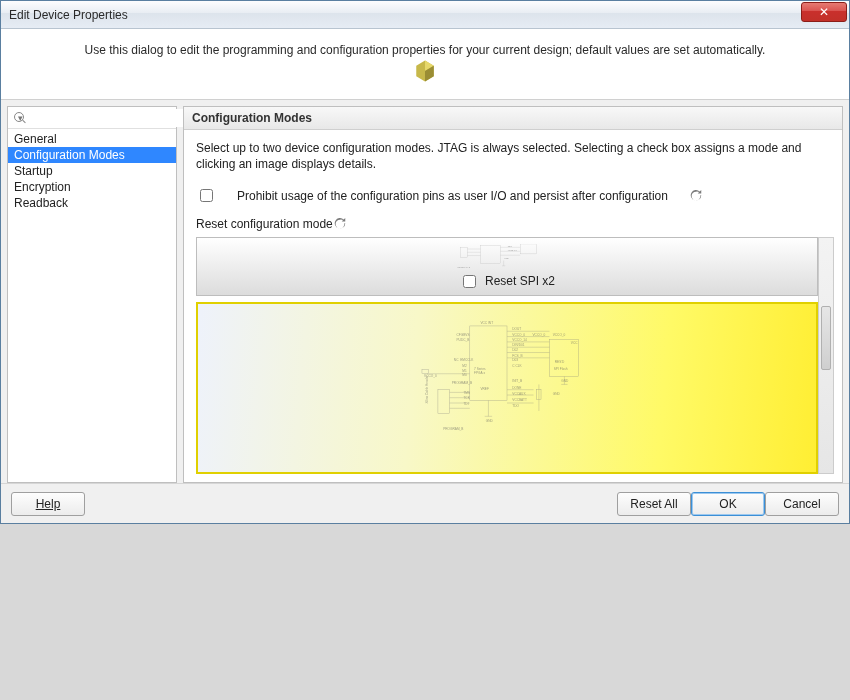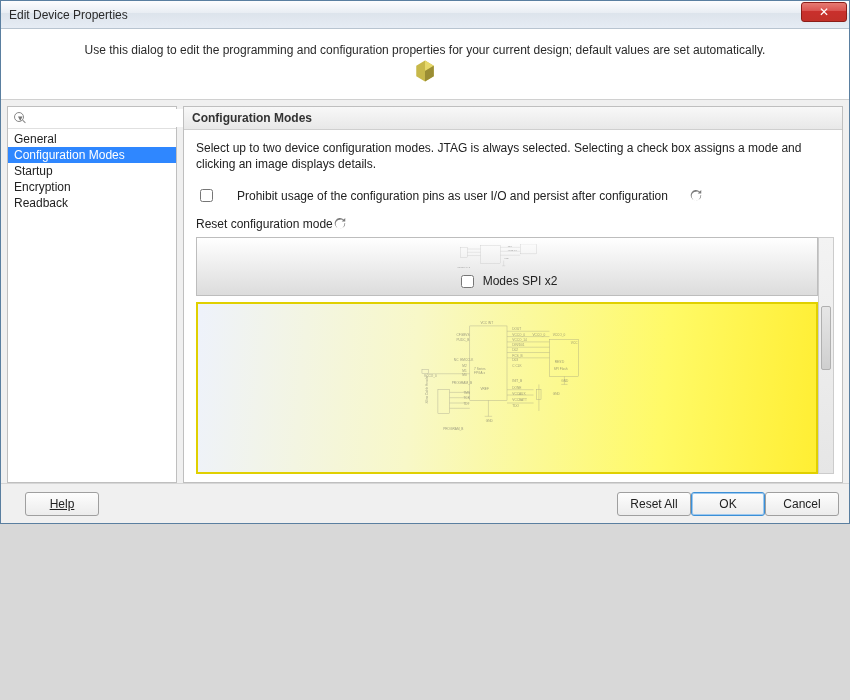--- a/index.html
+++ b/index.html
@@ -35,21 +35,21 @@
   .mode-card { border: 1px solid #bdbdbd; background: linear-gradient(#ffffff, #dcdcdc); position: relative; }
   .mode-card.top { height: 100px; }
   .mode-card.sel { height: 296px; border: 2px solid #e0d000; background: linear-gradient(95deg, #eef2fb 0%, #f8f8c8 35%, #fffa66 75%, #ffee33 100%); }
   .mode-card .cap { position: absolute; bottom: 4px; left: 0; right: 0; display: flex; align-items: center; justify-content: center; gap: 6px; color: #222;}
   .mode-card .cap input[type=checkbox] { width: 13px; height: 13px; }
   .schematic { position: absolute; inset: 6px 6px 24px 6px; opacity: 0.6; }
   .schematic svg { width: 100%; height: 100%; }
   .footer { height: 40px; background: #f0f0f0; display: flex; align-items: center; padding: 0 10px; border-top: 1px solid #d6d6d6;}
   .footer .spacer { flex: 1; }
   .btn { min-width: 74px; height: 24px; padding: 0 12px; background: linear-gradient(#fdfdfd,#ececec); border: 1px solid #9f9f9f; border-radius: 3px; color: #222; cursor: pointer; font-size: 12px; margin-left: 0;}
-  .btn.help { margin-left: 14px; }
+  .btn.help { }
   .btn.default { border: 1px solid #3b8fd6; box-shadow: 0 0 0 1px #9cc8ef inset; }
   .mag { display:inline-block; width:12px; height:12px; position:relative;}
   .mag::before { content:""; position:absolute; width:8px; height:8px; border:1px solid #888; border-radius:50%; left:0; top:0;}
   .mag::after { content:""; position:absolute; width:4px; height:1px; background:#888; left:8px; top:9px; transform:rotate(45deg);}
 </style>
 </head>
 <body>
 
 <div class="window">
 
@@ -129,21 +129,21 @@
                   <rect x="340" y="0" width="50" height="30"></rect>
                 </g>
                 <text x="292" y="44" font-size="6" fill="#666">GND</text>
                 <text x="150" y="72" font-size="6" fill="#666">PROGRAM_B</text>
                 <text x="302" y="8" font-size="6" fill="#666">TDO</text>
                 <text x="302" y="20" font-size="6" fill="#666">VCCBATT</text>
               </svg>
             </div>
             <div class="cap">
               <input type="checkbox" style="">
-              <span>Modes SPI x2</span>
+              <span>Reset SPI x2</span>
             </div>
           </div>
 
           <div class="mode-card sel">
             <div class="schematic">
               <svg viewBox="0 0 600 260">
                 <g stroke="#777" stroke-width="0.8" fill="none">
                   <rect x="230" y="30" width="70" height="140"></rect>
                   <rect x="380" y="55" width="55" height="70"></rect>
                   <rect x="170" y="150" width="22" height="45"></rect>

